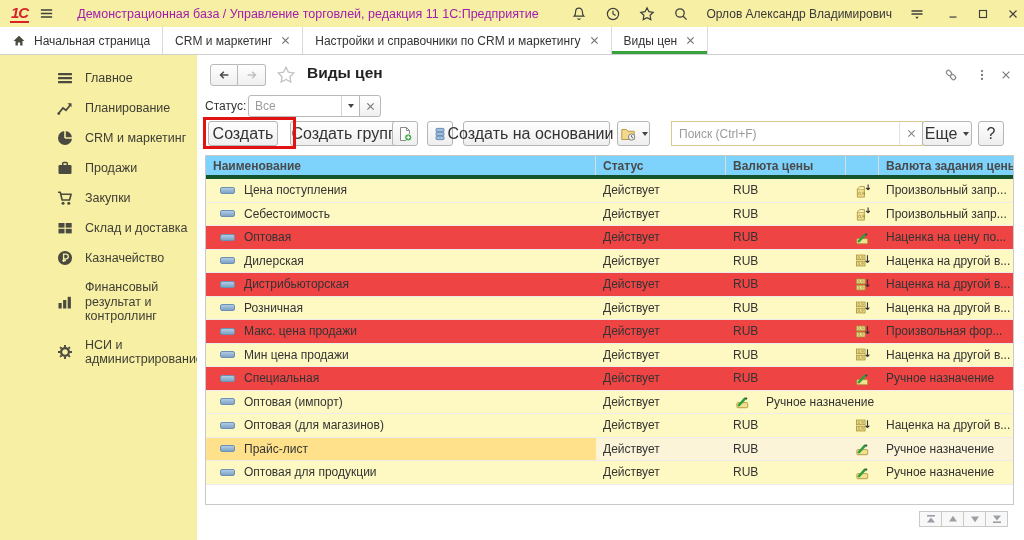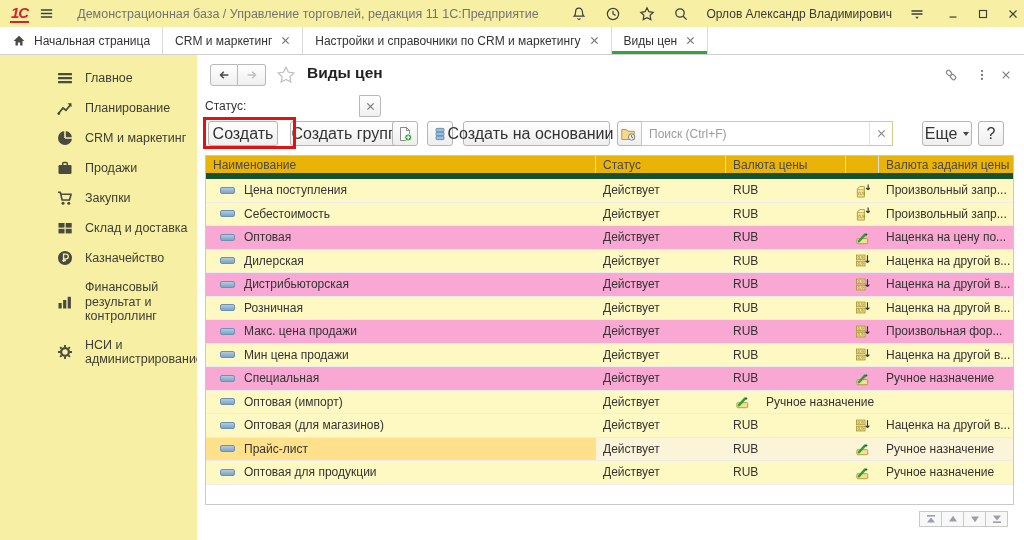--- a/index.html
+++ b/index.html
@@ -6,21 +6,21 @@
   #app{position:relative;width:1024px;height:540px;overflow:hidden;background:#fff;
        font-family:"Liberation Sans", sans-serif;color:#333;font-size:12px;
        -webkit-font-smoothing:antialiased;}
   
   #titlebar{position:absolute;left:0;top:0;width:1024px;height:27px;
             background:var(--titlebar-bg,#F7EFA3);display:flex;align-items:center;}
   .logo{font-weight:bold;font-size:15px;color:#D6232A;margin-left:10px;letter-spacing:-1px;
         border-bottom:2px solid #D6232A;line-height:15px;padding:0 1px 1px 1px;font-style:italic;}
   .tb-ico{width:16px;height:16px;display:inline-flex;align-items:center;justify-content:center;margin:0 9px;}
   .tb-ico svg{display:block;}
-  #tb-title{font-size:12.5px;color:#737373;margin-left:14px;white-space:nowrap;}
+  #tb-title{font-size:12.5px;color:#a21caf;margin-left:14px;white-space:nowrap;}
   .tb-right{margin-left:auto;display:flex;align-items:center;}
   #tb-user{font-size:12px;color:#3a3a3a;margin:0 8px;white-space:nowrap;}
   .winctl{width:22px;height:20px;display:inline-flex;align-items:center;justify-content:center;margin-left:8px;}
   
   #tabbar{position:absolute;left:0;top:27px;width:1024px;height:28px;background:#fff;
           border-bottom:1px solid #cfcfcf;display:flex;box-sizing:border-box;}
   .tab{display:flex;align-items:center;padding:0 12px;border-right:1px solid #dadada;
        font-size:12px;color:#333;cursor:default;position:relative;}
   .tab.active{box-shadow:inset 0 -3px 0 0 var(--accent-green,#38A23C);}
   .tab-ico{display:inline-flex;margin-right:8px;}
@@ -54,36 +54,36 @@
   .sqbtn{position:absolute;top:0;width:22px;height:22px;border:1px solid #b9b9b9;border-radius:0 3px 3px 0;
          background:linear-gradient(#fff,#f0f0f0);display:flex;align-items:center;justify-content:center;box-sizing:border-box;}
   
   #toolbar{position:absolute;left:0;top:65px;width:100%;height:28px;}
   .btn{position:absolute;top:1px;height:25px;display:inline-flex;align-items:center;justify-content:center;
        padding:0 12px;background:linear-gradient(#fefefe,#eeeeee);border:1px solid #b5b5b5;border-radius:3px;
        font-size:16px;color:#333;box-sizing:border-box;white-space:nowrap;}
   .icon-btn{padding:0;}
   .caret{width:0;height:0;border-left:3.5px solid transparent;border-right:3.5px solid transparent;
          border-top:4px solid #444;margin-left:6px;}
-  #search-box{position:absolute;left:444px;top:1px;width:252px;height:25px;border:1px solid var(--search-border,#DCC88C);
+  #search-box{position:absolute;left:474px;top:1px;width:252px;height:25px;border:1px solid var(--search-border,#DCC88C);
               background:#fff;display:flex;align-items:center;box-sizing:border-box;}
   #search-ph{flex:1;padding-left:7px;color:#9b9b9b;}
   #search-clear{width:22px;display:flex;align-items:center;justify-content:center;border-left:1px solid #e2e2e2;height:100%;}
   
   #annotation-box{position:absolute;left:6px;top:62px;width:93px;height:32px;
                   border:3px solid var(--annotation-red,#E01212);box-sizing:border-box;pointer-events:none;}
   
   #table{position:absolute;left:8px;top:100px;width:809px;height:350px;border:1px solid #c9c9c9;box-sizing:border-box;}
-  #thead{display:flex;height:23px;background:#eab308;border-bottom:6px solid #14532d;box-sizing:border-box;}
+  #thead{display:flex;height:23px;background:#7dd3fc;border-bottom:4px solid #14532d;box-sizing:border-box;font-weight:bold;}
   .th{display:flex;align-items:center;padding-left:7px;font-size:12px;color:#4a4a4a;
       border-right:1px solid #ddd;box-sizing:border-box;overflow:hidden;white-space:nowrap;}
   .th:last-child{border-right:none;}
   .col0{width:390px;} .col1{width:130px;} .col2{width:120px;} .col3{width:33px;padding-left:0;} .col4{flex:1;}
   .trow{display:flex;height:23.5px;border-bottom:1px solid #ececec;box-sizing:border-box;background:#fef9c3;}
-  .trow.shade{background:#f9a8d4;}
+  .trow.shade{background:#ef4444;}
   .trow.selected .cell{background:var(--selected-row-bg,#FBF4D9);}
   .trow.selected .c-name{background:var(--selected-cell-bg,#FFE18C);}
   .cell{display:flex;align-items:center;overflow:hidden;white-space:nowrap;box-sizing:border-box;}
   .c-name{width:390px;padding-left:14px;}
   .c-status{width:130px;padding-left:7px;}
   .c-curr{width:120px;padding-left:7px;}
   .c-icon{width:33px;justify-content:center;}
   .c-method{flex:1;padding-left:7px;text-align:right;}
   .dash{width:13px;height:5px;border:1px solid #6C91B3;border-radius:2px;
         background:linear-gradient(#AFCCE4,#7FA3C4);margin-right:9px;flex:0 0 13px;}
@@ -329,20 +329,26 @@
         </span>
       <span class="chead-ico" style="left:800px;">
           <svg width="12" height="12" viewBox="0 0 16 16">
             <path d="M3.5 3.5l9 9M12.5 3.5l-9 9" stroke="#777" stroke-width="1.4"></path>
           </svg>
         </span>
     </div>
 
     <div id="filter-row">
       <span id="filter-label">Статус:</span>
+      <div class="combo">
+        <span class="combo-val">Все</span>
+        <span class="combo-arrow">
+            <span class="caret" style="margin-left:0;"></span>
+          </span>
+      </div>
       <span class="sqbtn" style="left:162px;">
           <svg width="9" height="9" viewBox="0 0 10 10">
             <path d="M1.5 1.5l7 7M8.5 1.5l-7 7" stroke="#777" stroke-width="1.3" fill="none"></path>
           </svg>
         </span>
     </div>
 
     <div id="toolbar">
       <span class="btn" style="left:11px;width:70px;">Создать</span>
       <span class="btn" style="left:93px;width:116px;">Создать группу</span>

